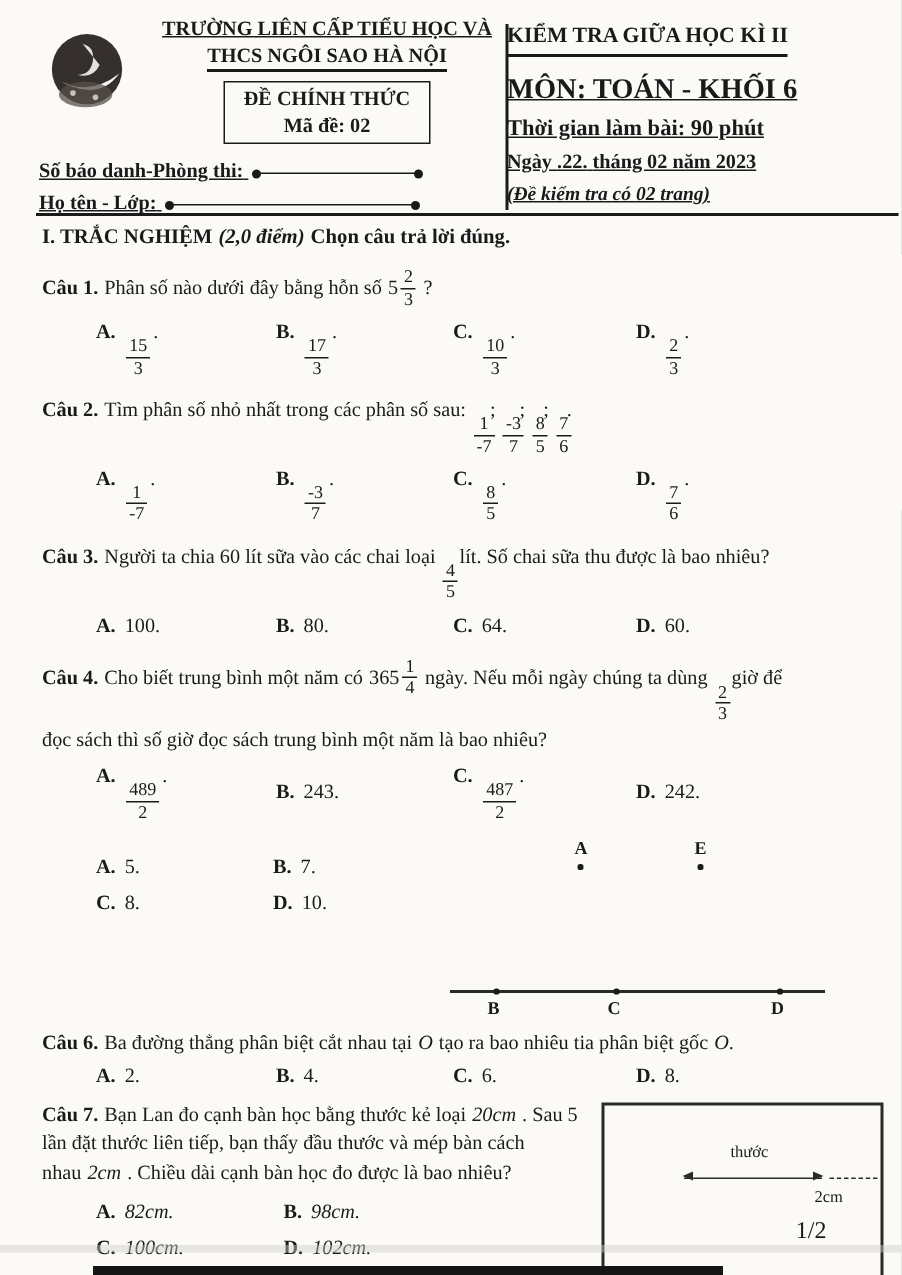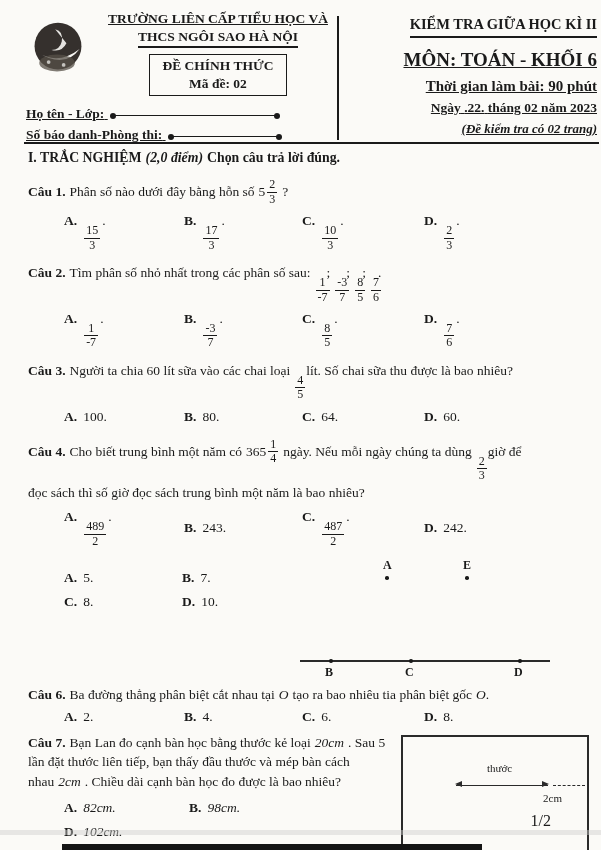--- a/index.html
+++ b/index.html
@@ -22,21 +22,21 @@
   .exam-box { display:inline-block; border:1.7px solid #1a1a1a; padding:2px 12px 3px; margin-top:6px;
               font-weight:bold; font-size:13.5px; line-height:1.3; text-align:center; }
   .fields { margin-top:9px; font-size:13.5px; font-weight:bold; text-align:left; }
   .field-row { margin-top:2px; white-space:nowrap; }
   .fill-line { display:inline-block; position:relative; height:3px; border-bottom:1.8px solid #1a1a1a;
                vertical-align:2px; margin-left:3px; }
   .fill-line::before, .fill-line::after { content:''; position:absolute; bottom:-4px; width:6px; height:6px;
                border-radius:50%; background:#1a1a1a; }
   .fill-line::before { left:-1px; } .fill-line::after { right:-1px; }
   .h-div { position:absolute; left:337px; top:16px; height:124px; width:1.6px; background:#1a1a1a; }
-  .h-right { flex:1; text-align:right; padding-top:4px; }
+  .h-right { flex:1; text-align:left; padding-top:4px; }
   .exam-title { display:inline-block; font-weight:bold; font-size:14.5px; border-bottom:2.2px solid #1a1a1a; padding-bottom:2px; }
   .subject  { font-weight:bold; font-size:19px; margin-top:9px; }
   .duration { font-weight:bold; font-size:15px; margin-top:2px; }
   .dateline { font-weight:bold; font-size:13.5px; margin-top:2px; }
   .pages-note { font-weight:bold; font-style:italic; font-size:13px; margin-top:2px; }
   .top-rule { border-top:2px solid #1a1a1a; margin:2px 2px 0 24px; }
 
   
   .body { padding:4px 12px 0 28px; }
   .section-title { font-size:13.8px; }
@@ -108,26 +108,26 @@
           <span>TRƯỜNG LIÊN CẤP TIỂU HỌC VÀ</span><br>
           <span class="school-underline">THCS NGÔI SAO HÀ NỘI</span>
         </div>
         <div class="exam-box">
           <span>ĐỀ CHÍNH THỨC</span><br>
           <span>Mã đề: 02</span>
         </div>
       </div>
       <div class="fields">
         <div class="field-row">
+          <span>Số báo danh-Phòng thi:</span>
+          <span class="fill-line" style="width:112px"></span>
+        </div>
+        <div class="field-row">
           <span>Họ tên - Lớp:</span>
           <span class="fill-line" style="width:168px"></span>
-        </div>
-        <div class="field-row">
-          <span>Số báo danh-Phòng thi:</span>
-          <span class="fill-line" style="width:112px"></span>
         </div>
       </div>
     </div>
     <div class="h-div"></div>
     <div class="h-right">
       <div><span class="exam-title">KIỂM TRA GIỮA HỌC KÌ II</span></div>
       <div class="subject">MÔN: TOÁN - KHỐI 6</div>
       <div class="duration">Thời gian làm bài: 90 phút</div>
       <div class="dateline">
         <span>Ngày</span>
@@ -291,20 +291,21 @@
     </div>
 
     <div class="q q7row" style="margin-top:6px">
       <div class="q7left">
         <div class="stem">
           <b class="qlabel">Câu 7.</b><span>Bạn Lan đo cạnh bàn học bằng thước kẻ loại</span><i>20cm</i><span>. Sau 5 lần đặt thước liên tiếp, bạn thấy đầu thước và mép bàn cách nhau</span><i>2cm</i><span>. Chiều dài cạnh bàn học đo được là bao nhiêu?</span>
         </div>
         <div class="opts opts2" style="margin-top:8px; grid-template-columns:125px 125px">
           <span class="opt"><b class="okey">A.</b><span class="ital">82cm.</span></span>
           <span class="opt"><b class="okey">B.</b><span class="ital">98cm.</span></span>
+          <span class="opt"><b class="okey">C.</b><span class="ital">100cm.</span></span>
           <span class="opt"><b class="okey">D.</b><span class="ital">102cm.</span></span>
         </div>
       </div>
       <div class="fig7">
         <span class="ruler-label">thước</span>
         <div class="arrow"></div>
         <div class="dashseg"></div>
         <span class="gap-label">2cm</span>
       </div>
     </div>

